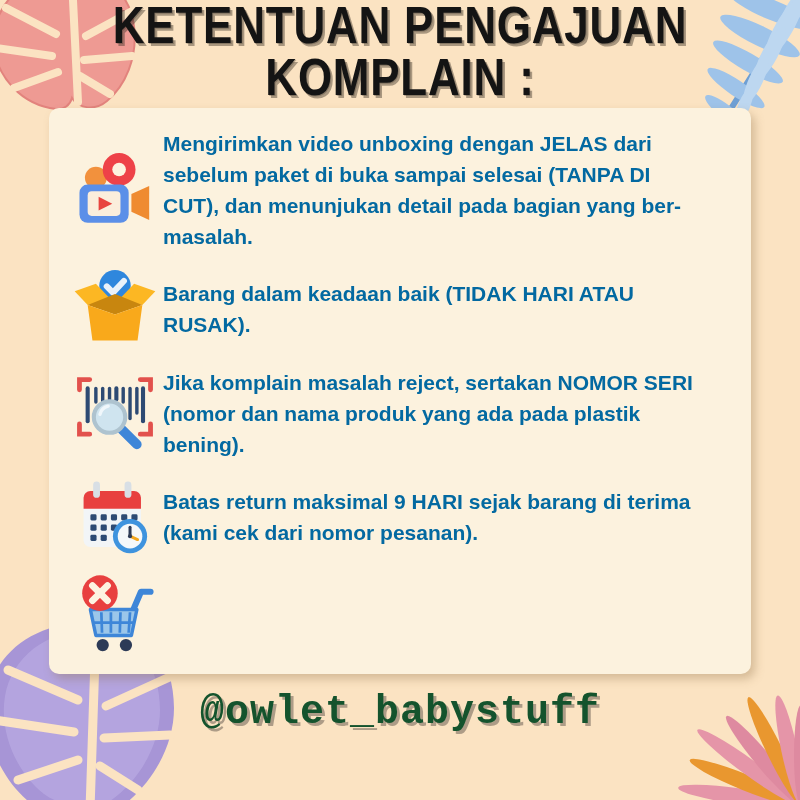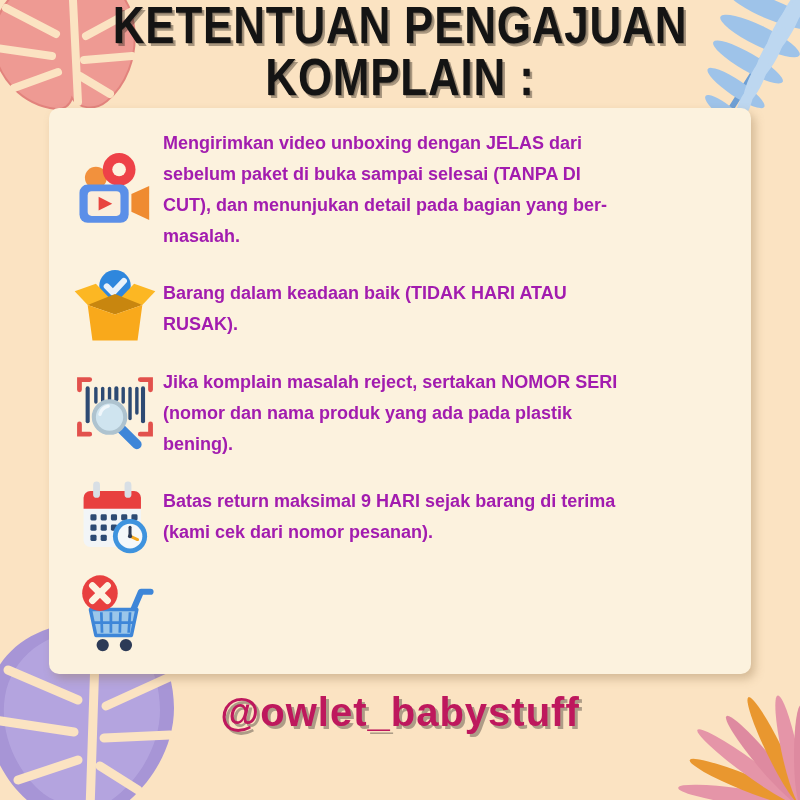--- a/index.html
+++ b/index.html
@@ -56,40 +56,40 @@
   }
   .rule-icon {
     flex: 0 0 96px;
     display: flex;
     justify-content: center;
     align-items: center;
   }
   .rule-icon svg { width: 82px; height: 82px; }
   .rule-text {
     flex: 1;
-    font-size: 18px;
+    font-size: 21px;
     font-weight: bold;
     line-height: 31px;
     white-space: pre-line;
-    color: #a21caf;
+    color: #0369a1;
   }
 
   
   .footer {
     position: relative;
     z-index: 2;
     margin-top: 16px;
     text-align: center;
   }
   .handle {
-    font-family: Liberation Sans, sans-serif;
+    font-family: Liberation Mono, monospace;
     font-size: 40px;
     font-weight: bold;
     letter-spacing: 1px;
-    color: #be185d;
+    color: #14532d;
     text-shadow: 3px 3px 0 rgba(95,85,75,0.5);
   }
 </style>
 </head>
 <body>
 
 <div class="leaf leaf-top-left">
   <svg width="175" height="165" viewBox="0 0 175 165">
     <path d="M88 2 C 38 4 10 38 12 75 C 14 107 40 135 74 139 C 82 140 88 135 90 128 C 97 139 113 141 125 131 C 143 116 156 88 152 56 C 148 24 123 0 88 2 Z" fill="#EE9A93"></path>
     <path d="M88 2 C 38 4 10 38 12 75 C 14 107 40 135 74 139 C 82 140 88 135 90 128 C 97 139 113 141 125 131 C 143 116 156 88 152 56 C 148 24 123 0 88 2 Z" fill="none" stroke="#E2837D" stroke-width="2"></path>

